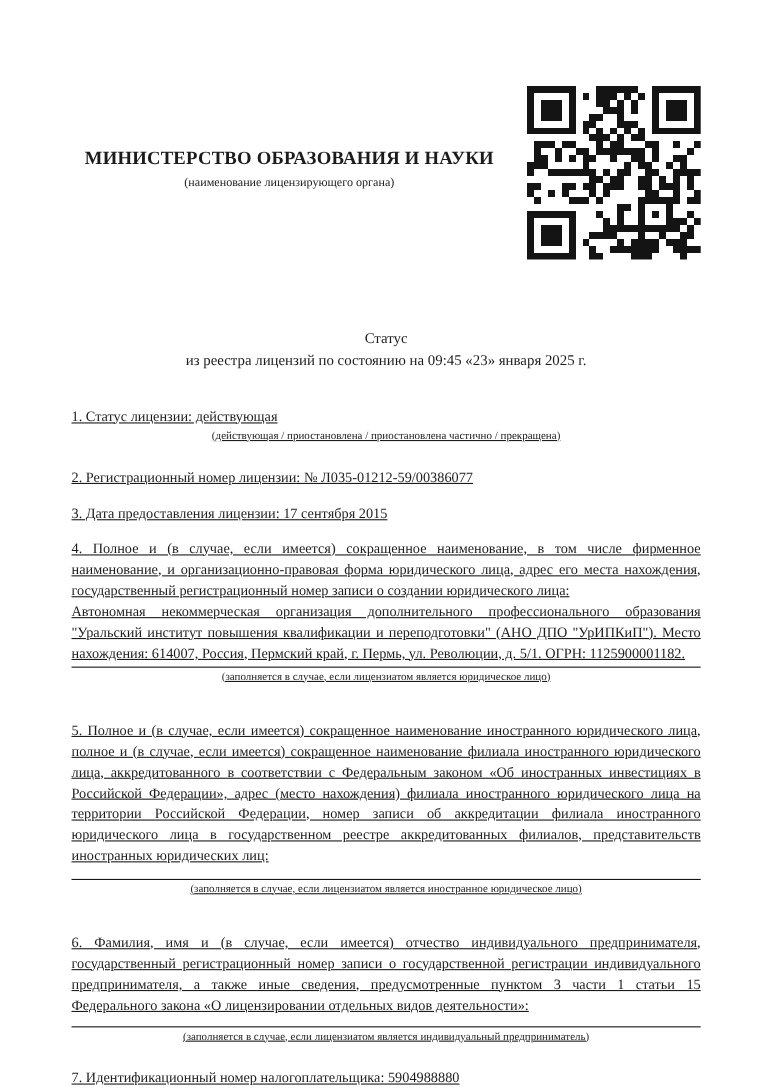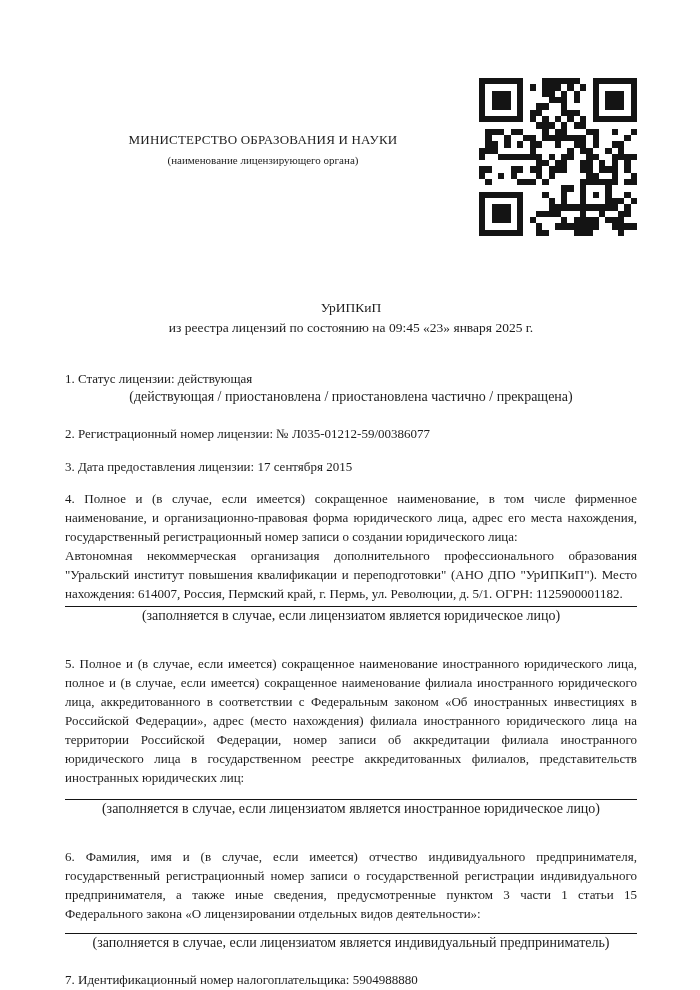--- a/index.html
+++ b/index.html
@@ -21,22 +21,22 @@
     align-items: flex-start;
     margin-top: 78px;
   }
   .org-block {
     flex: 1;
     text-align: center;
     padding-top: 52px;
     padding-right: 18px;
   }
   .org-name {
-    font-weight: normal;
-    font-size: 13px;
+    font-weight: bold;
+    font-size: 17px;
     line-height: 1.6;
     letter-spacing: 0.2px;
   }
   .org-caption {
     font-size: 11px;
     margin-top: 3px;
     color: #222;
   }
   .qr-box {
     width: 158px; height: 158px;
@@ -47,24 +47,25 @@
   .doc-title {
     text-align: center;
     margin-top: 62px;
     font-size: 13.5px;
     line-height: 1.5;
   }
   
   .item {
     font-size: 13px;
     line-height: 19px;
+    text-decoration: underline;
   }
   .item p.just { text-align: justify; }
   .note {
-    font-size: 14px;
+    font-size: 10px;
     line-height: 13px;
     text-align: center;
     color: #222;
   }
   .rule {
     border: none;
     border-top: 1.6px solid #151515;
     margin: 3px 0 2px 0;
   }
   .i1 { margin-top: 30px; }
@@ -404,21 +405,21 @@
           <rect x="10" y="24" width="1" height="1"></rect>
           <rect x="15" y="24" width="1" height="1"></rect>
           <rect x="16" y="24" width="1" height="1"></rect>
           <rect x="17" y="24" width="1" height="1"></rect>
           <rect x="22" y="24" width="1" height="1"></rect>
         </svg>
     </div>
   </div>
 
   <div class="doc-title">
-    <div>УрИПКиП</div>
+    <div>Статус</div>
     <div>из реестра лицензий по состоянию на 09:45 «23» января 2025 г.</div>
   </div>
 
   <div class="item i1">
     <p>1. Статус лицензии: действующая</p>
     <div class="note">(действующая / приостановлена / приостановлена частично / прекращена)</div>
   </div>
 
   <div class="item i2">
     <p>2. Регистрационный номер лицензии: № Л035-01212-59/00386077</p>

